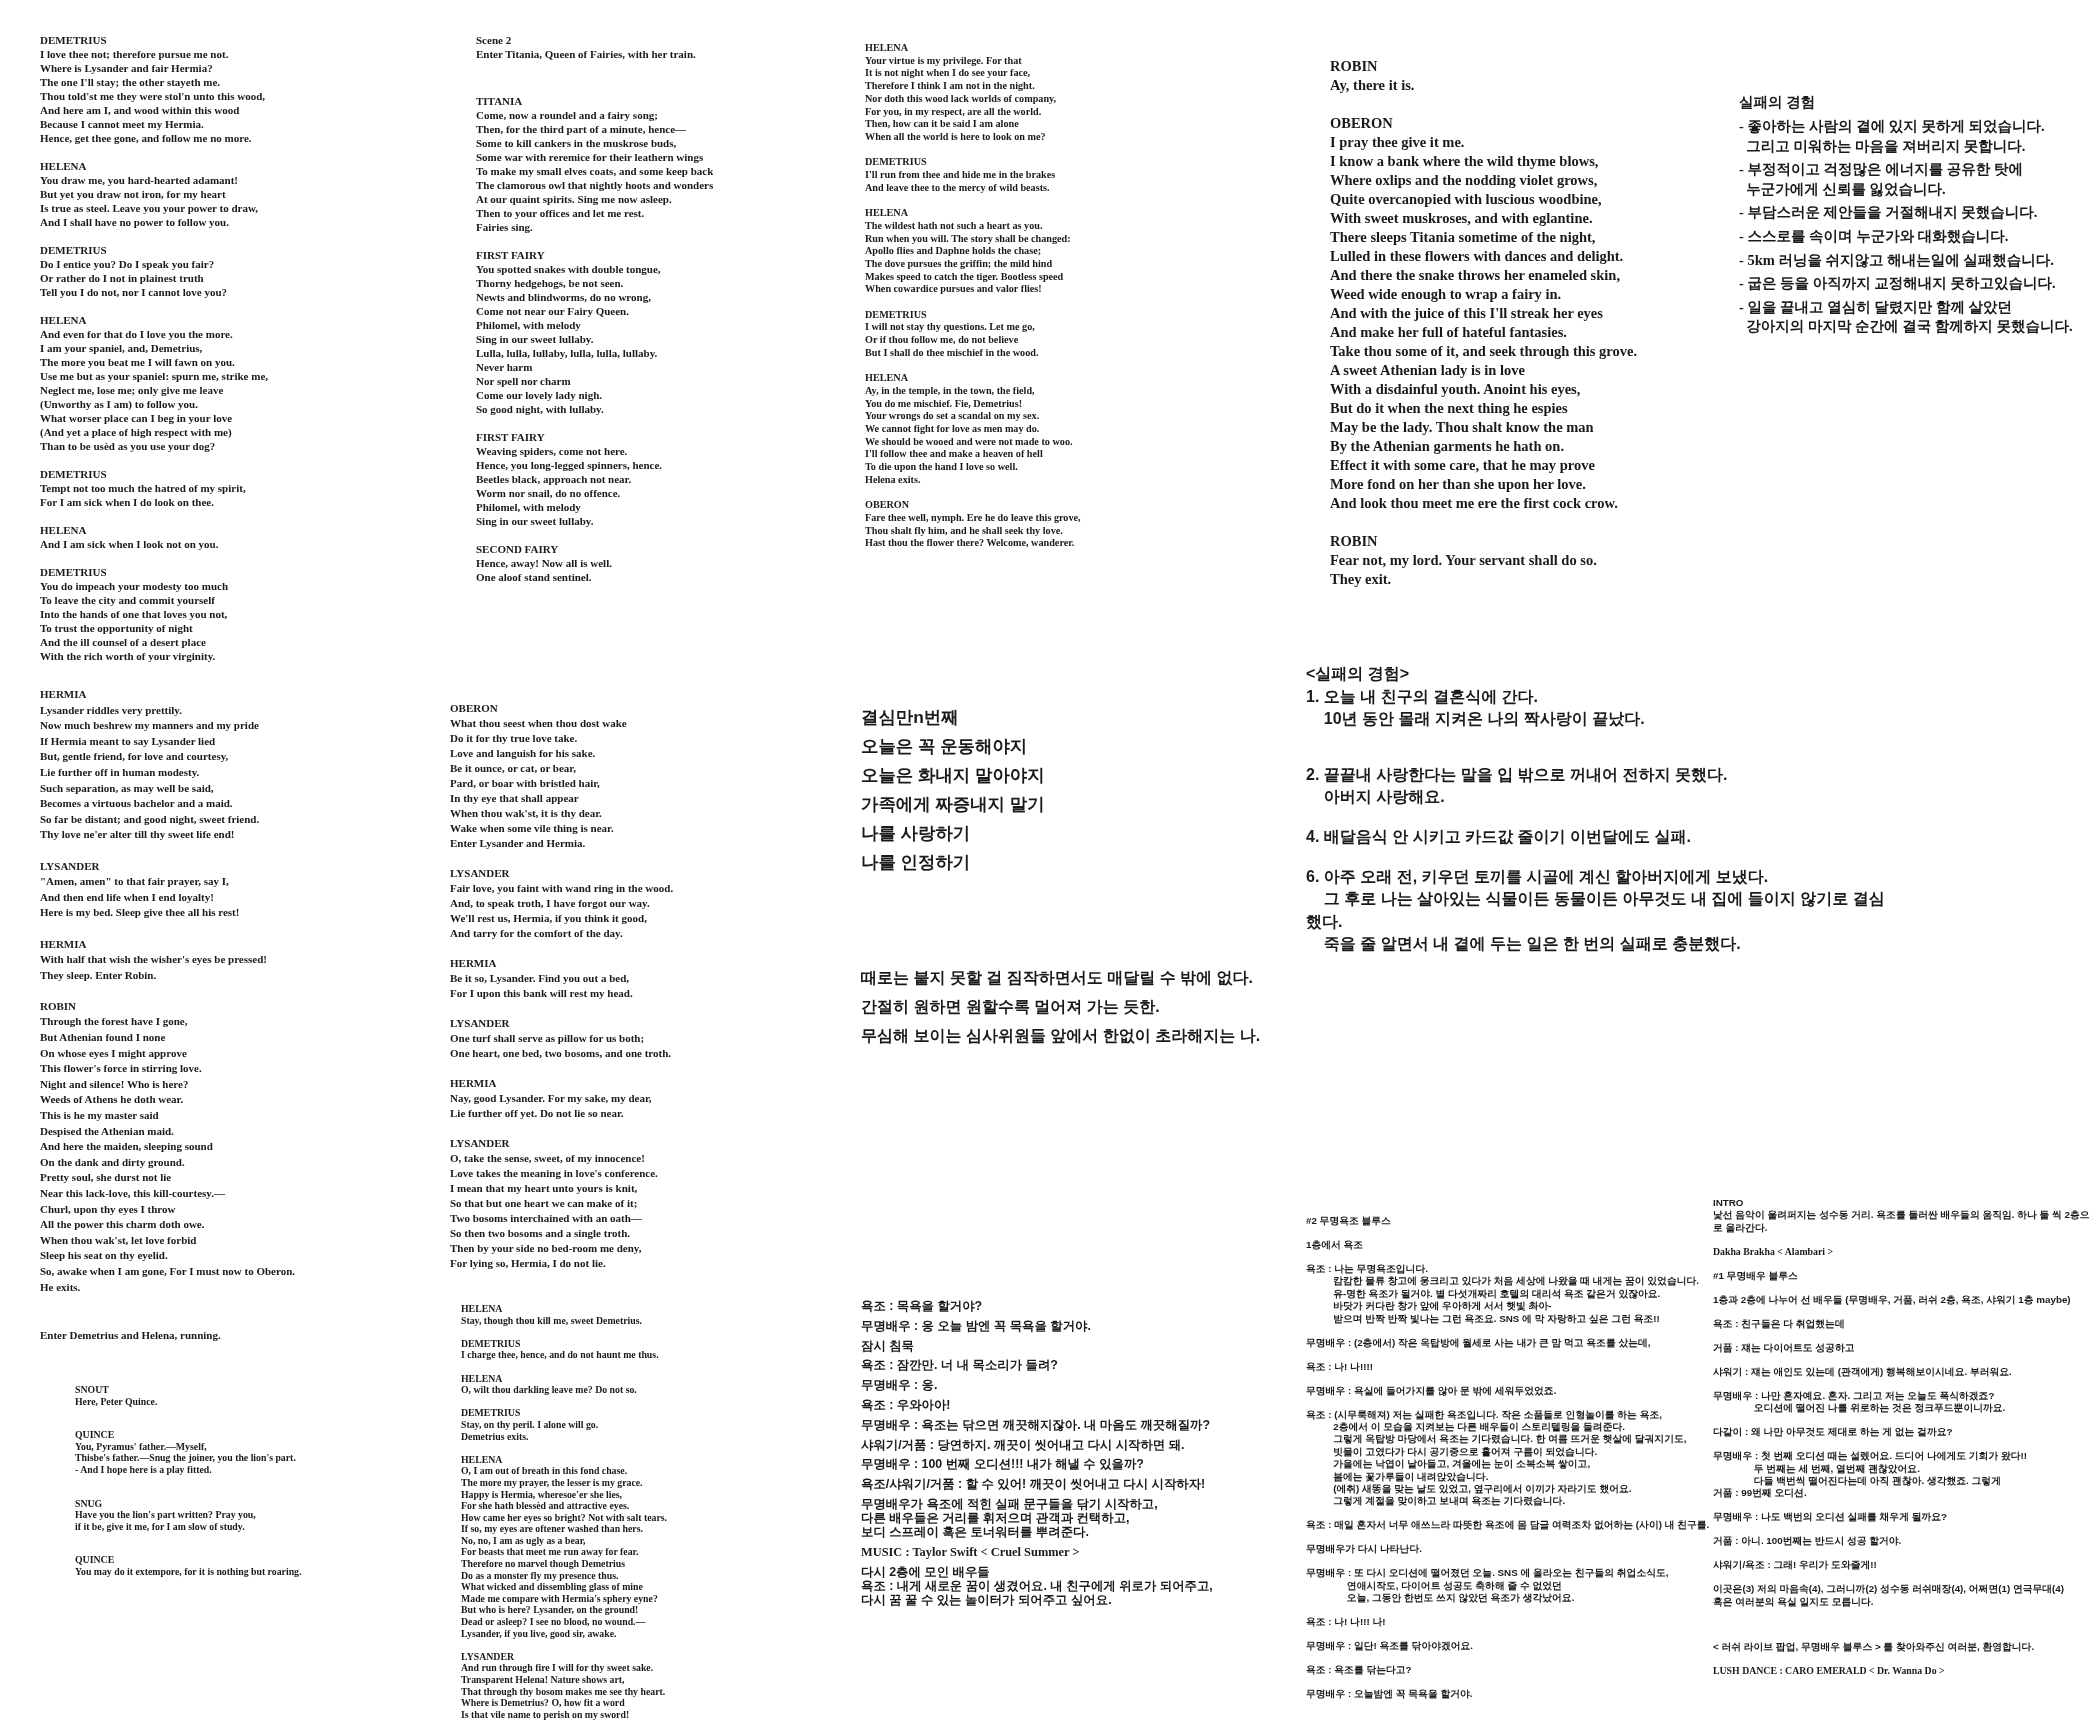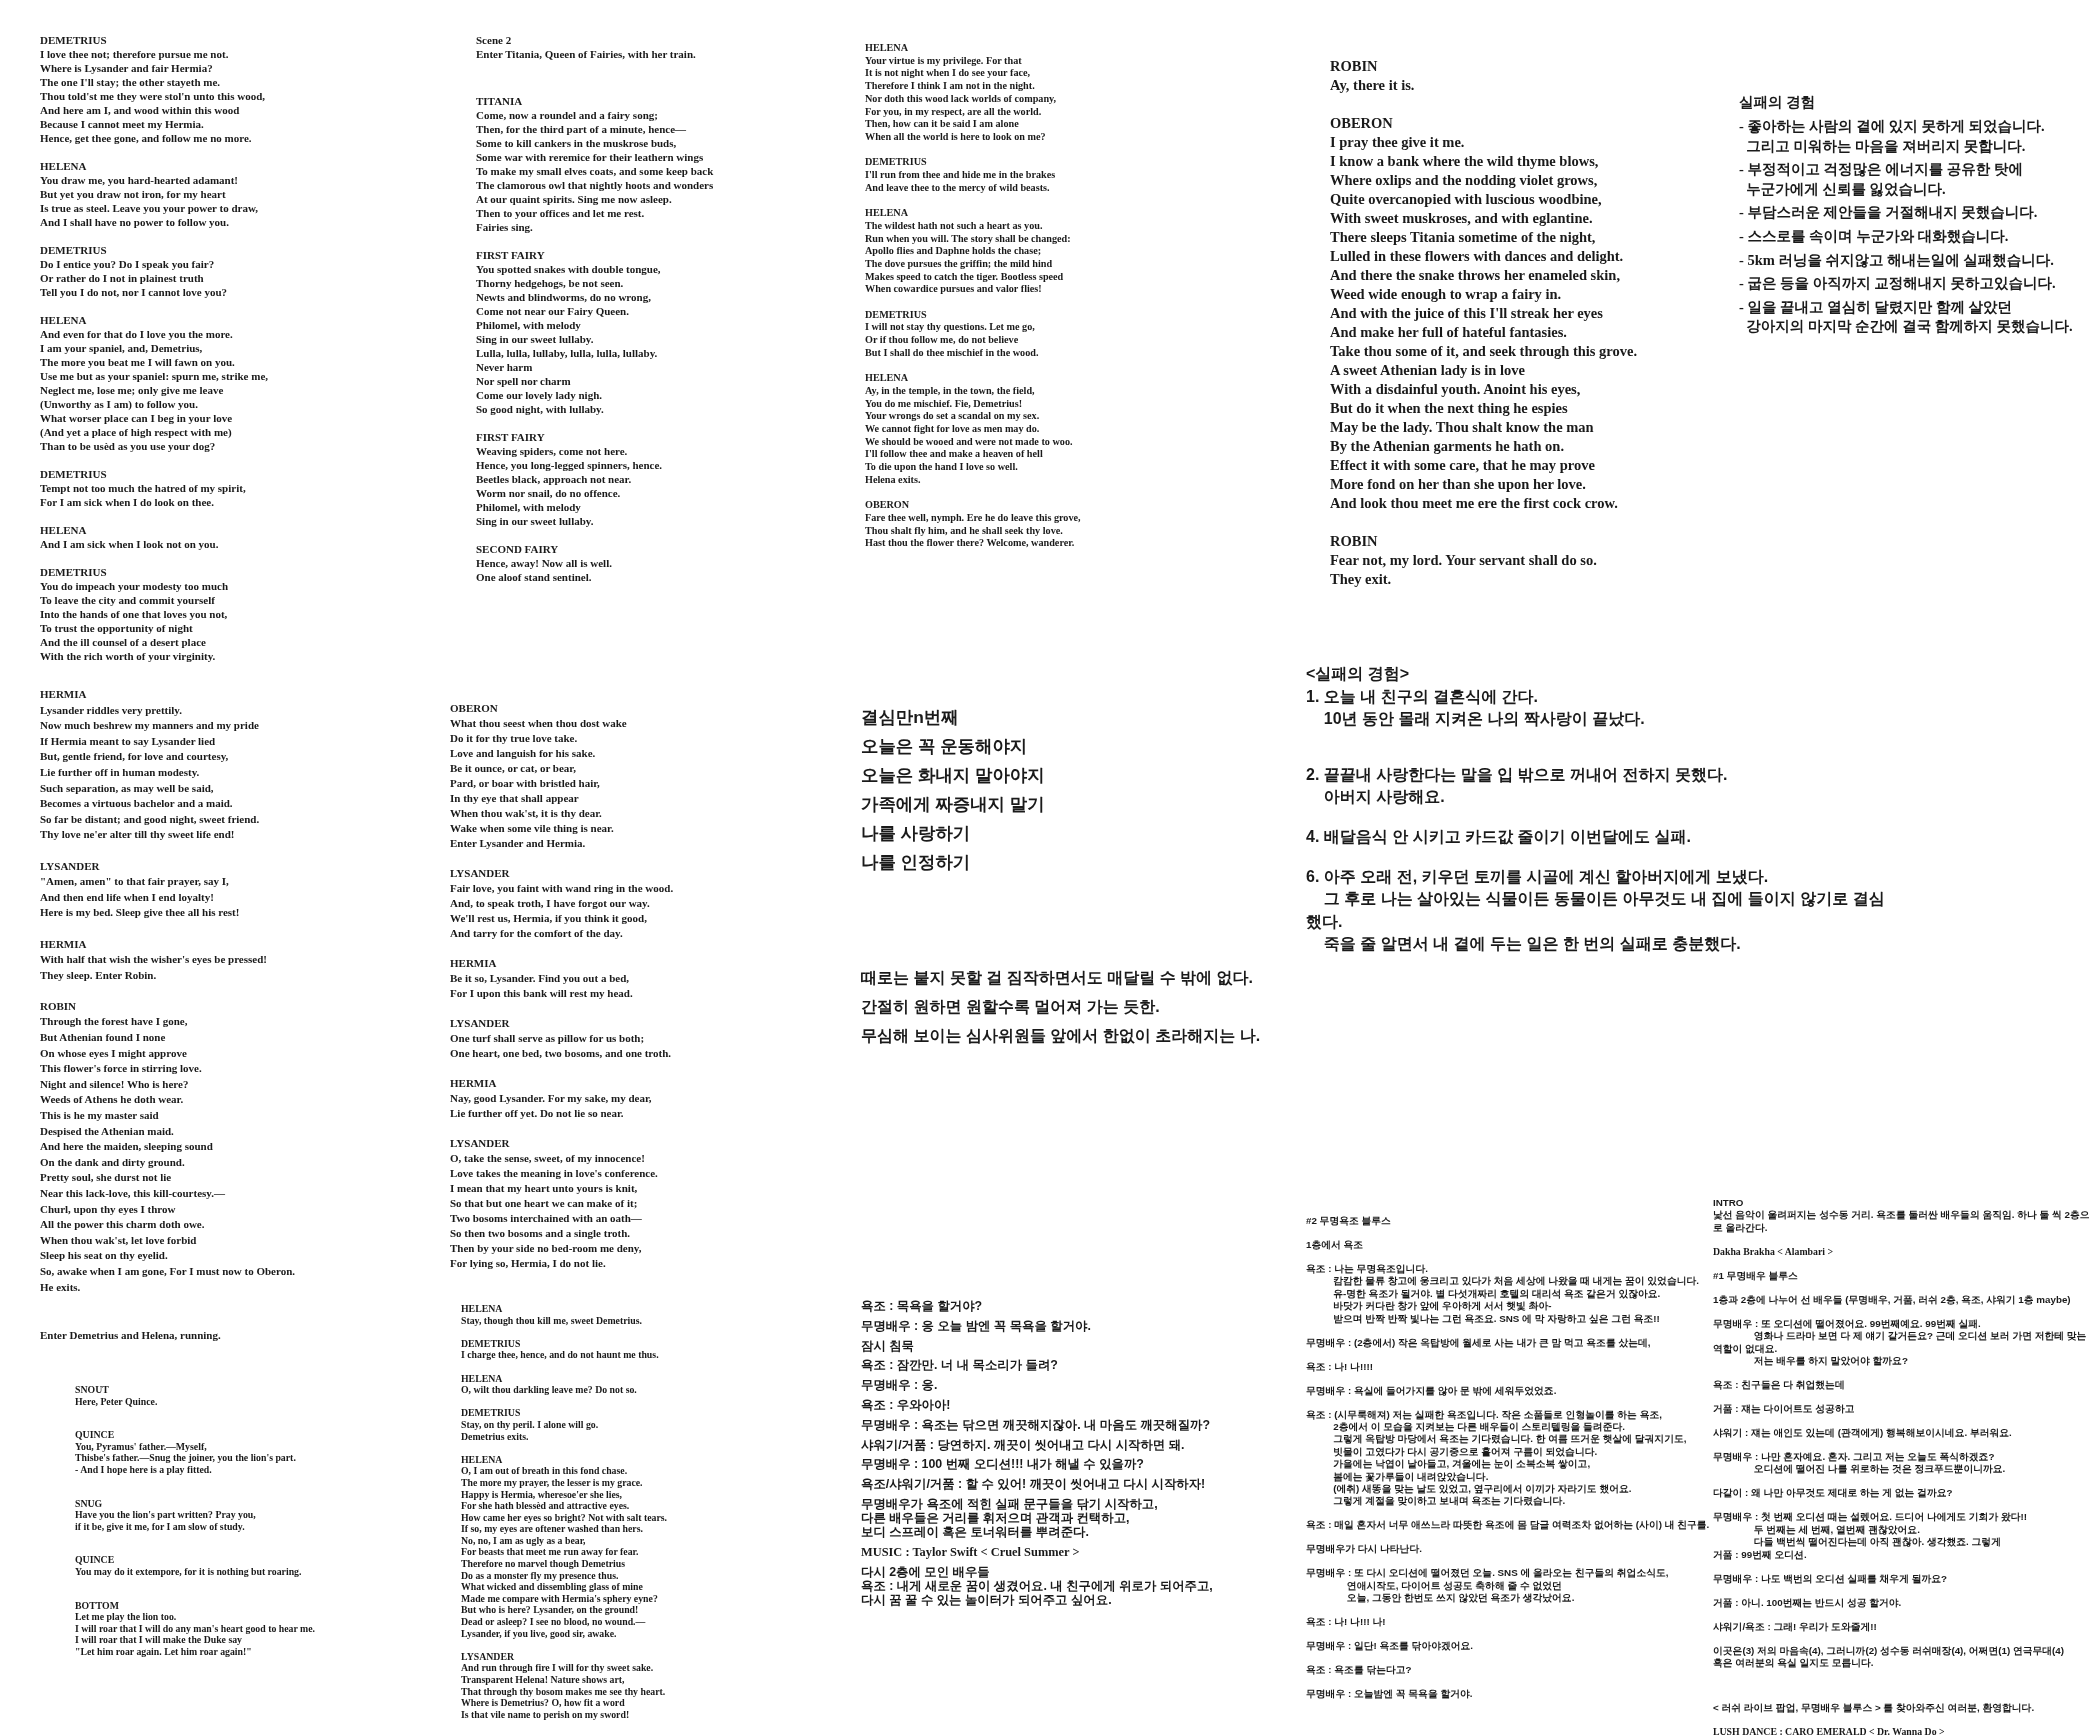--- a/index.html
+++ b/index.html
@@ -138,25 +138,20 @@
 Here, Peter Quince.</div>
     <div class="para">QUINCE
 You, Pyramus' father.—Myself,
 Thisbe's father.—Snug the joiner, you the lion's part.
 - And I hope here is a play fitted.</div>
     <div class="para">SNUG
 Have you the lion's part written? Pray you,
 if it be, give it me, for I am slow of study.</div>
     <div class="para">QUINCE
 You may do it extempore, for it is nothing but roaring.</div>
-    <div class="para">BOTTOM
-Let me play the lion too.
-I will roar that I will do any man's heart good to hear me.
-I will roar that I will make the Duke say
-"Let him roar again. Let him roar again!"</div>
   </div>
 
 <div class="block" id="c2a">
     <div class="para">Scene 2
 Enter Titania, Queen of Fairies, with her train.</div>
     <div class="para big-gap">TITANIA
 Come, now a roundel and a fairy song;
 Then, for the third part of a minute, hence—
 Some to kill cankers in the muskrose buds,
 Some war with reremice for their leathern wings
@@ -408,23 +403,20 @@
     <div class="para">- 굽은 등을 아직까지 교정해내지 못하고있습니다.</div>
     <div class="para">- 일을 끝내고 열심히 달렸지만 함께 살았던
   강아지의 마지막 순간에 결국 함께하지 못했습니다.</div>
   </div>
 <div class="block" id="c5b">
     <div class="para">INTRO
 낯선 음악이 울려퍼지는 성수동 거리. 욕조를 둘러싼 배우들의 움직임. 하나 둘 씩 2층으로 올라간다.</div>
     <div class="para latin">Dakha Brakha &lt; Alambari &gt;</div>
     <div class="para">#1 무명배우 블루스</div>
     <div class="para">1층과 2층에 나누어 선 배우들 (무명배우, 거품, 러쉬 2층, 욕조, 샤워기 1층 maybe)</div>
-    <div class="para">무명배우 : 또 오디션에 떨어졌어요. 99번째예요. 99번째 실패.
-               영화나 드라마 보면 다 제 얘기 같거든요? 근데 오디션 보러 가면 저한테 맞는 역할이 없대요.
-               저는 배우를 하지 말았어야 할까요?</div>
     <div class="para">욕조 : 친구들은 다 취업했는데</div>
     <div class="para">거품 : 쟤는 다이어트도 성공하고</div>
     <div class="para">샤워기 : 쟤는 애인도 있는데 (관객에게) 행복해보이시네요. 부러워요.</div>
     <div class="para">무명배우 : 나만 혼자예요. 혼자. 그리고 저는 오늘도 폭식하겠죠?
                오디션에 떨어진 나를 위로하는 것은 정크푸드뿐이니까요.</div>
     <div class="para">다같이 : 왜 나만 아무것도 제대로 하는 게 없는 걸까요?</div>
     <div class="para">무명배우 : 첫 번째 오디션 때는 설렜어요. 드디어 나에게도 기회가 왔다!!
                두 번째는 세 번째, 열번째 괜찮았어요.
                다들 백번씩 떨어진다는데 아직 괜찮아. 생각했죠. 그렇게</div>
     <div class="para no-gap">거품 : 99번째 오디션.</div>

